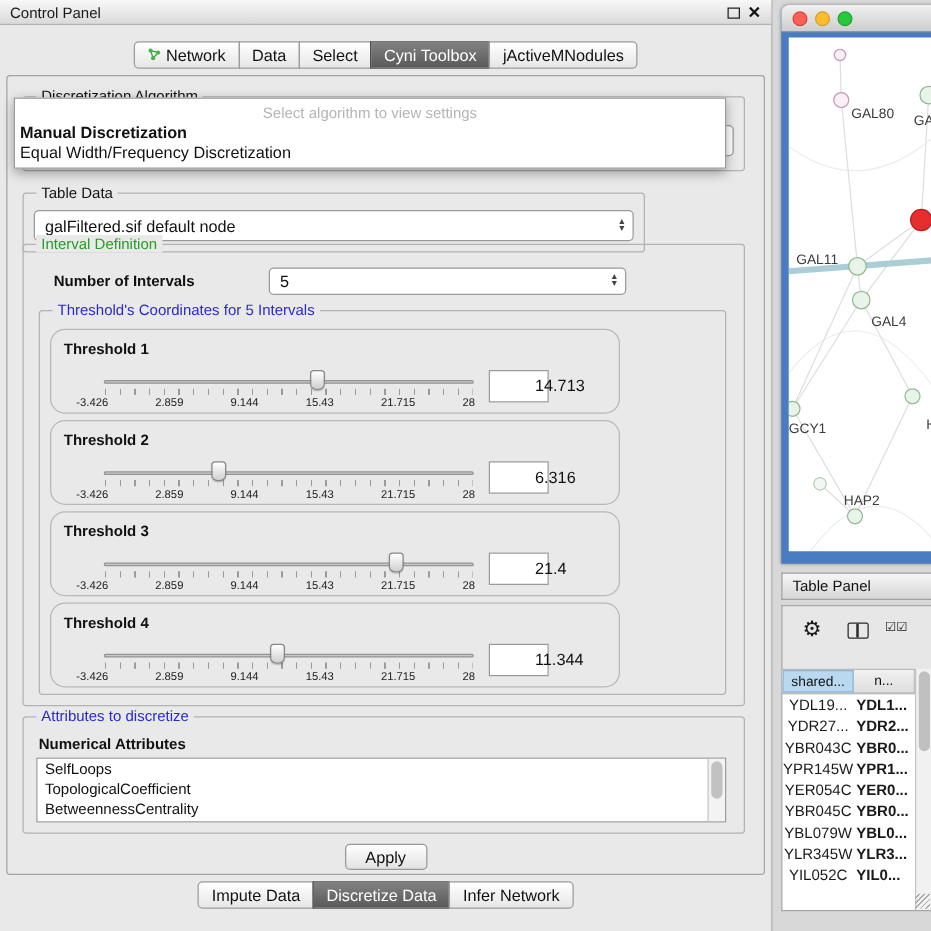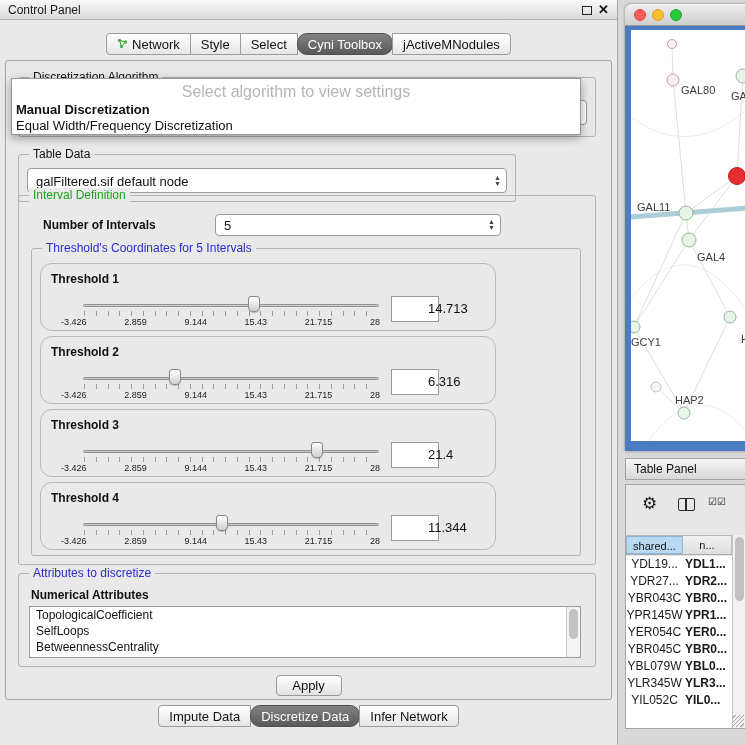--- a/index.html
+++ b/index.html
@@ -13,36 +13,36 @@
   .titlebar .title { position:absolute; left:8px; top:3px; font-size:12px; color:#1a1a1a; }
   .float-btn { position:absolute; right:25px; top:6px; width:10px; height:9px; border:1.5px solid #222; background:transparent; }
   .close-btn { position:absolute; right:8px; top:2px; font-size:13px; font-weight:bold; color:#111; }
 
   .tabbar { position:absolute; left:0; right:0; display:flex; justify-content:center; }
   .tabbar.top { top:33px; }
   .tabbar.bottom { top:705px; }
   .tab { font-size:13px; height:22px; padding:0 10px; display:flex; align-items:center; gap:4px; background:linear-gradient(#ffffff,#e6e6e6); border:1px solid #9c9c9c; margin-left:-1px; color:#111; white-space:nowrap; }
   .tab:first-child { border-radius:4px 0 0 4px; margin-left:0; }
   .tab:last-child { border-radius:0 4px 4px 0; }
-  .tab.selected { background:linear-gradient(#828282,#595959); color:#fff; border-color:#4f4f4f;border-radius:10px; }
+  .tab.selected { background:linear-gradient(#828282,#595959); color:#fff; border-color:#4f4f4f; }
 
   .inner-panel { position:absolute; left:5px; top:60px; width:607px; height:640px; border:1px solid #a5a5a5; border-radius:3px; background:#e9e9e9; }
 
   .group { position:absolute; border:1px solid #b3b3b3; border-radius:3px; }
   .group-title { position:absolute; top:-8px; left:10px; background:#e9e9e9; padding:0 4px; font-size:12px; color:#111; white-space:nowrap; }
   .group-title.green { color:#22a022; }
   .group-title.blue { color:#2a2ad0; }
 
   .combo { position:absolute; background:#fff; border:1px solid #9a9a9a; border-radius:4px; }
   .combo-text { position:absolute; left:8px; top:50%; transform:translateY(-50%); font-size:13px; color:#111; white-space:nowrap; }
   .stepper { position:absolute; right:5px; top:50%; transform:translateY(-50%); display:flex; flex-direction:column; align-items:center; }
   .stepper span { font-size:7px; line-height:6px; color:#444; }
 
   .algo-popup { position:absolute; left:5px; top:17px; width:570px; height:57px; background:#fff; border:1px solid #989898; box-shadow:0 3px 9px rgba(0,0,0,.35); z-index:10; }
-  .algo-popup .prompt { text-align:center; color:#b5b5b5; font-size:16px; margin-top:4px; }
+  .algo-popup .prompt { text-align:center; color:#b5b5b5; font-size:12px; margin-top:4px; }
   .algo-popup .item { font-size:13px; color:#111; padding:1px 4px 0; }
   .algo-popup .item.bold { font-weight:bold; }
 
   .field-label { position:absolute; font-size:12px; font-weight:bold; color:#111; white-space:nowrap; }
 
   .threshold-box { position:absolute; left:8px; width:456px; height:68px; border:1px solid #b8b8b8; border-radius:12px; }
   .threshold-label { position:absolute; left:10px; top:8px; font-size:12px; font-weight:bold; color:#111; }
   .slider-zone { position:absolute; left:20px; top:30px; right:112px; height:36px; }
   .slider-track { position:absolute; left:22px; right:4px; top:10px; height:3px; background:#c9c9c9; border:1px solid #939393; border-radius:2px; }
   .thumb-rail { position:absolute; left:22px; right:4px; top:0; height:100%; }
@@ -105,21 +105,21 @@
         <div class="tab">
           <span><svg width="11" height="11" viewBox="0 0 11 11">
               <path d="M2.5 2.5 L8.5 4 L4.5 8.5 Z" stroke="#2f9e2f" fill="none" stroke-width="1"></path>
               <circle cx="2.5" cy="2.5" r="1.7" fill="#46b546"></circle>
               <circle cx="8.5" cy="4" r="1.7" fill="#46b546"></circle>
               <circle cx="4.5" cy="8.5" r="1.7" fill="#46b546"></circle>
             </svg></span>
           <span>Network</span>
         </div>
         <div class="tab">
-          <span>Style</span>
+          <span>Data</span>
         </div>
         <div class="tab">
           <span>Select</span>
         </div>
         <div class="tab selected">
           <span>Cyni Toolbox</span>
         </div>
         <div class="tab">
           <span>jActiveMNodules</span>
         </div>
@@ -247,22 +247,22 @@
               </div>
             </div>
         </div>
       </div>
 
       <div class="group" style="left:12px; top:512px; width:578px; height:94px;">
         <span class="group-title blue">Attributes to discretize</span>
         <span class="attr-label">Numerical Attributes</span>
         <div class="attr-list">
           <div>
+              <div class="attr-item">SelfLoops</div>
               <div class="attr-item">TopologicalCoefficient</div>
-              <div class="attr-item">SelfLoops</div>
               <div class="attr-item">BetweennessCentrality</div>
             </div>
           <div class="attr-scroll">
               <div class="sthumb"></div>
             </div>
         </div>
       </div>
 
       <div class="apply-btn">Apply</div>
     </div>

